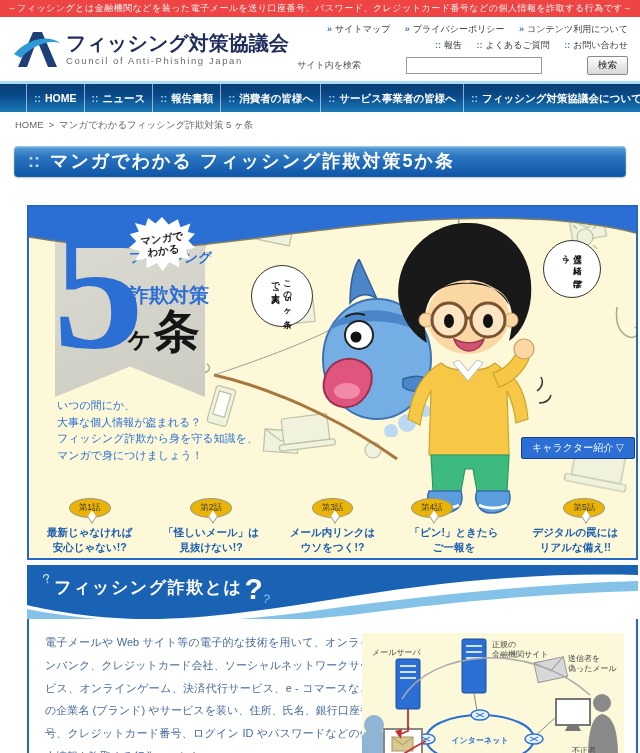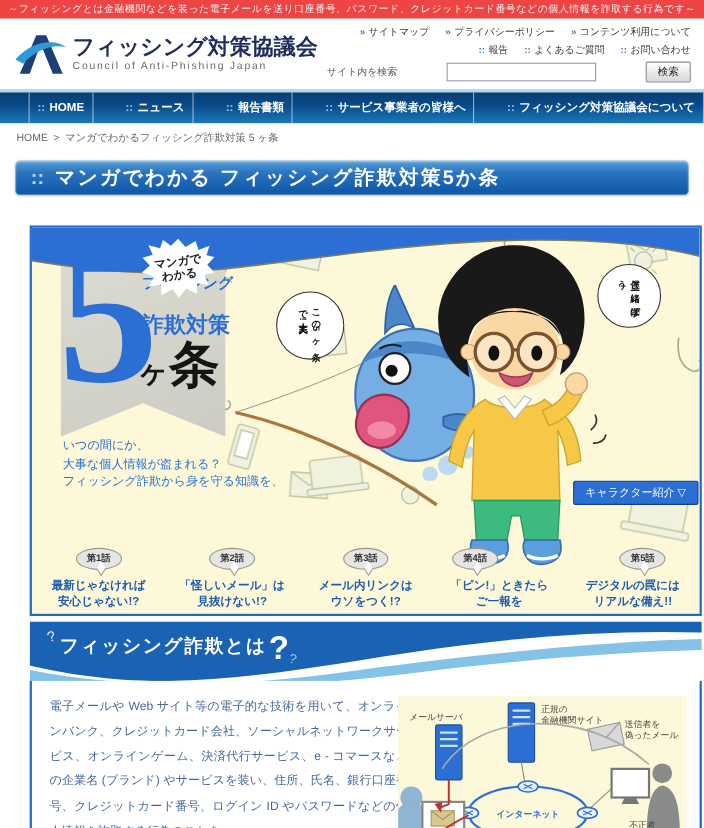--- a/index.html
+++ b/index.html
@@ -78,22 +78,22 @@
   .bubble-inner{writing-mode:vertical-rl;font-size:8.5px;font-weight:bold;color:#111;
                 line-height:12px;height:42px;letter-spacing:1px;}
   .bubble1{left:222px;top:58px;width:60px;height:60px;}
   .bubble2{left:514px;top:33px;width:56px;height:56px;}
   .intro{position:absolute;left:28px;top:190px;z-index:6;color:#2b6fd4;font-size:11px;
          font-weight:normal;line-height:16.5px;}
   .char-btn{position:absolute;left:492px;top:230px;z-index:6;background:#2b6fd4;border:1px solid #15408c;
             color:#fff;font-size:10px;padding:3px 10px;border-radius:2px;cursor:pointer;}
   .episodes{position:absolute;left:0;bottom:3px;width:607px;display:flex;z-index:6;}
   .ep{flex:1;text-align:center;cursor:pointer;}
-  .ep-badge{display:inline-block;background:#e5e5e5;border:1px solid #9a9a85;border-radius:50%;
-            padding:3px 9px;font-size:8.5px;color:#333;position:relative;font-weight:bold;}
+  .ep-badge{display:inline-block;background:#eab308;border:1px solid #9a9a85;border-radius:50%;
+            padding:3px 9px;font-size:8.5px;color:#333;position:relative;}
   .ep-badge::after{content:"";position:absolute;left:18px;bottom:-4px;width:7px;height:7px;background:#fff;
                    border-right:1px solid #9a9a85;border-bottom:1px solid #9a9a85;transform:rotate(45deg) skew(12deg,12deg);}
   .ep-title{margin-top:7px;font-size:10.5px;font-weight:bold;color:#1a5cb0;line-height:15px;}
   .ep4 .ep-badge{margin-right:44px;}
   .ep5 .ep-badge{margin-left:18px;}
 
   
   .section{position:absolute;top:565px;left:27px;width:611px;}
   .section-head{position:relative;width:611px;height:54px;}
   .section-head svg{position:absolute;top:0;left:0;}
@@ -146,20 +146,21 @@
         <button class="search-btn">検索</button>
       </div>
     </div>
   </div>
 
   <div class="nav-topline"></div>
   <nav class="nav">
     <div class="nav-item"><span class="mk">::</span><span>HOME</span></div>
     <div class="nav-item"><span class="mk">::</span><span>ニュース</span></div>
     <div class="nav-item"><span class="mk">::</span><span>報告書類</span></div>
+    <div class="nav-item"><span class="mk">::</span><span>消費者の皆様へ</span></div>
     <div class="nav-item"><span class="mk">::</span><span>サービス事業者の皆様へ</span></div>
     <div class="nav-item"><span class="mk">::</span><span>フィッシング対策協議会について</span></div>
   </nav>
 
   <div class="breadcrumb">
     <a>HOME</a><span class="sep">&gt;</span><span>マンガでわかるフィッシング詐欺対策 5 ヶ条</span>
   </div>
 
   <div class="title-bar">
     <span class="mk">::</span><span>マンガでわかる フィッシング詐欺対策5か条</span>
@@ -281,20 +282,21 @@
       <div class="bubble-inner">この5ヶ条で大丈夫!</div>
     </div>
     <div class="bubble bubble2">
       <div class="bubble-inner">僕と一緒に学ぼう!</div>
     </div>
 
     <div class="intro">
       <div>いつの間にか、</div>
       <div>大事な個人情報が盗まれる？</div>
       <div>フィッシング詐欺から身を守る知識を、</div>
+      <div>マンガで身につけましょう！</div>
     </div>
 
     <div class="char-btn">キャラクター紹介 ▽</div>
 
     <div class="episodes">
       <div class="ep">
         <span class="ep-badge">第1話</span>
         <div class="ep-title"><span>最新じゃなければ</span><br><span>安心じゃない!?</span></div>
       </div>
       <div class="ep">

